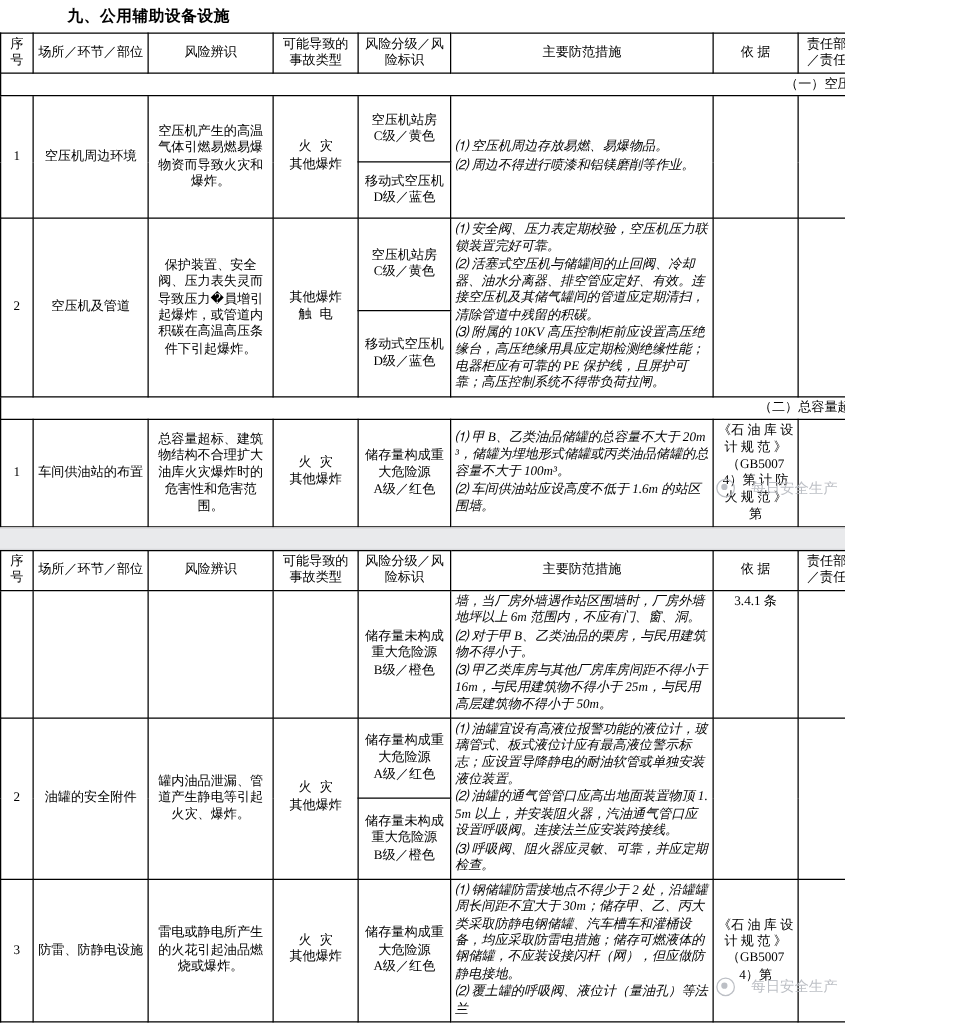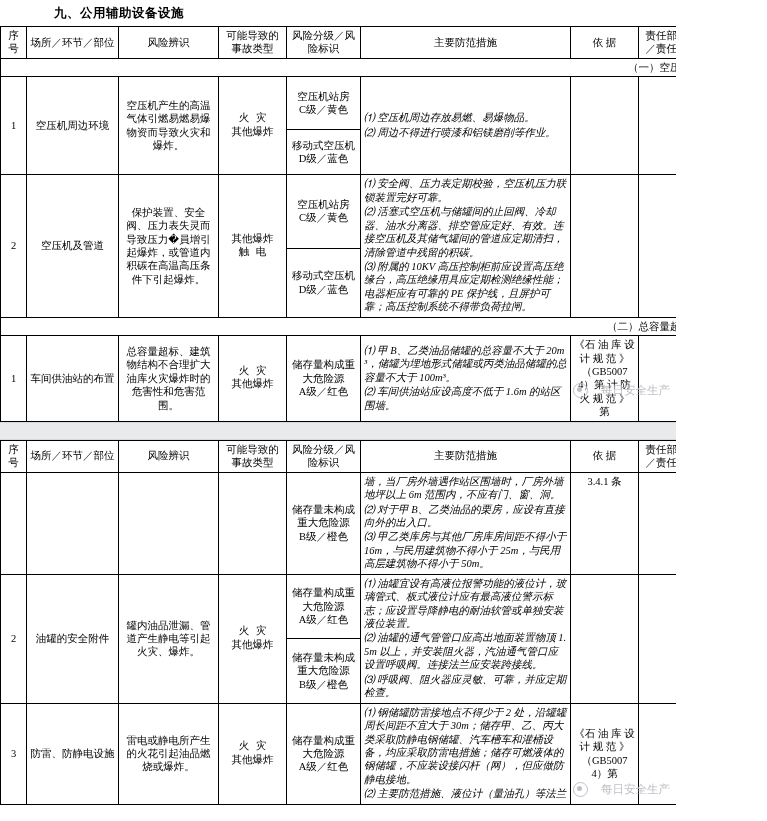--- a/index.html
+++ b/index.html
@@ -239,21 +239,21 @@
 
       <tr>
         <td class="ctr"></td>
         <td class="ctr place-cell"></td>
         <td class="risk-cell"></td>
         <td class="ctr acc-cell" style="white-space:pre-line"></td>
         <td class="ctr level-cell" style="white-space:pre-line">储存量未构成重大危险源
 B级／橙色</td>
         <td class="meas-cell">
           <p>墙，当厂房外墙遇作站区围墙时，厂房外墙地坪以上 6m 范围内，不应有门、窗、洞。</p>
-          <p>⑵ 对于甲 B、乙类油品的栗房，应设有直接向外的出入口。</p>
+          <p>⑵ 对于甲 B、乙类油品的栗房，与民用建筑物不得小于。</p>
           <p>⑶ 甲乙类库房与其他厂房库房间距不得小于 16m，与民用建筑物不得小于 25m，与民用高层建筑物不得小于 50m。</p>
         </td>
         <td class="ctr basis-cell" style="vertical-align:top">3.4.1 条</td>
         <td class="ctr"></td>
       </tr>
 
       <tr>
         <td class="ctr" rowspan="2">2</td>
         <td class="ctr place-cell" rowspan="2">油罐的安全附件</td>
         <td class="risk-cell" rowspan="2">罐内油品泄漏、管道产生静电等引起火灾、爆炸。</td>
@@ -277,21 +277,21 @@
       <tr>
         <td class="ctr">3</td>
         <td class="ctr place-cell">防雷、防静电设施</td>
         <td class="risk-cell">雷电或静电所产生的火花引起油品燃烧或爆炸。</td>
         <td class="ctr acc-cell" style="white-space:pre-line">火 灾
 其他爆炸</td>
         <td class="ctr level-cell" style="white-space:pre-line">储存量构成重大危险源
 A级／红色</td>
         <td class="meas-cell">
           <p>⑴ 钢储罐防雷接地点不得少于 2 处，沿罐罐周长间距不宜大于 30m；储存甲、乙、丙大类采取防静电钢储罐、汽车槽车和灌桶设备，均应采取防雷电措施；储存可燃液体的钢储罐，不应装设接闪杆（网），但应做防静电接地。</p>
-          <p>⑵ 主要防范措施、液位计（量油孔）等法兰</p>
+          <p>⑵ 覆土罐的呼吸阀、液位计（量油孔）等法兰</p>
         </td>
         <td class="ctr basis-cell">《石 油 库 设 计 规 范 》（GB50074）第</td>
         <td class="ctr"></td>
       </tr>
     </tbody>
   </table>
 
   <div class="wm wm-1">
     <span class="wm-ico"></span>
     <span>每日安全生产</span>

